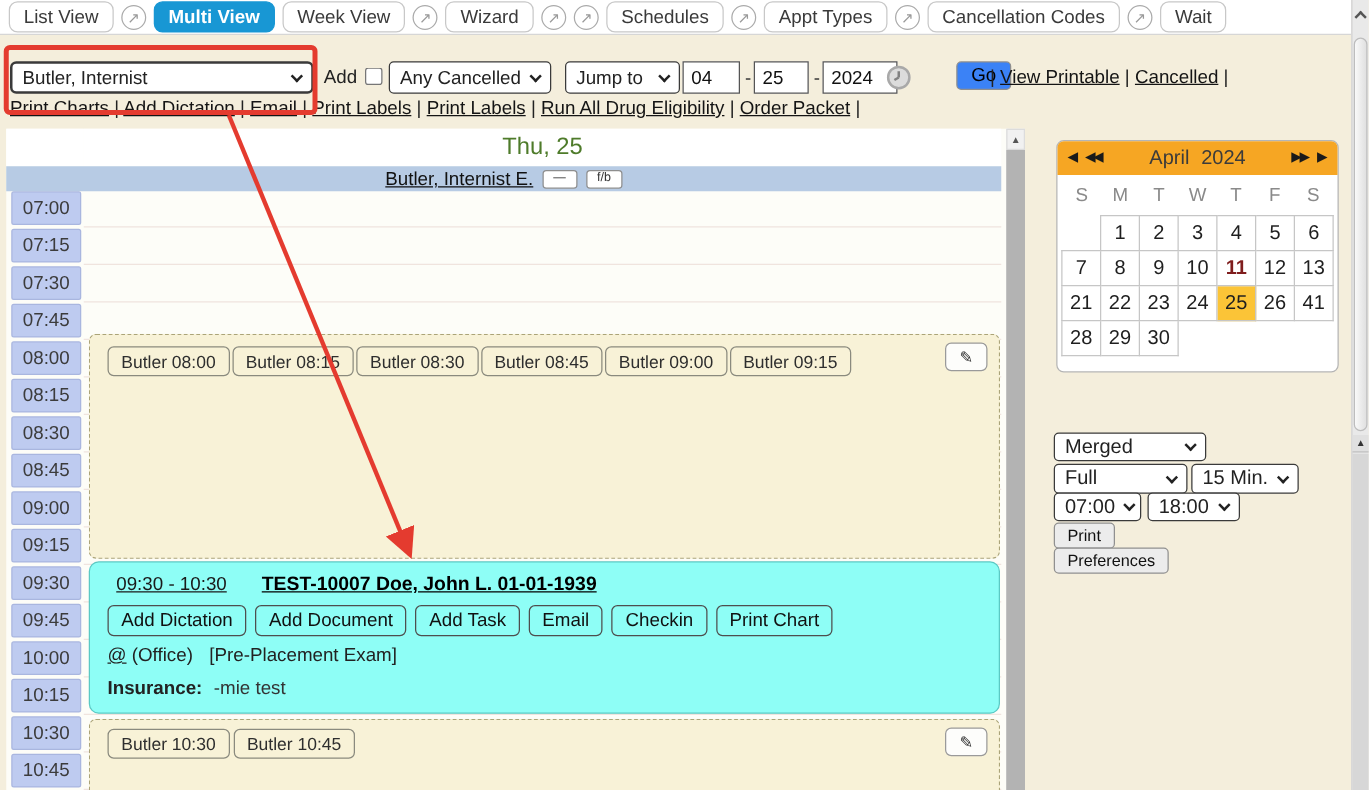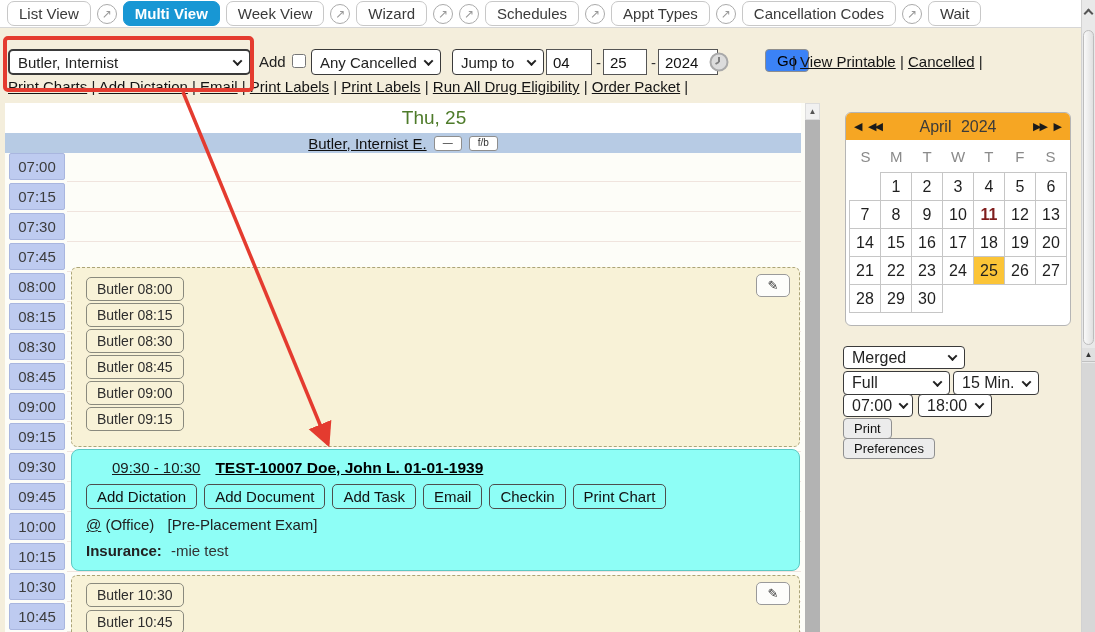--- a/index.html
+++ b/index.html
@@ -53,30 +53,30 @@
   .row { position:absolute; left:0; width:796px; height:30px; }
   .tcell { position:absolute; left:4px; top:1px; width:56px; height:27px; background:#BECBF0;
            border:1px solid #A9B6DF; border-radius:2px; color:#3c3c3c; font-size:15px;
            display:flex; align-items:center; justify-content:center; }
   .mline { position:absolute; left:62px; right:0; bottom:0; height:1px; background:#F0E4DE; }
 
   .blockA, .blockB { position:absolute; left:66px; width:729px; background:#F8F2D7;
                      border:1px dashed #ABA478; border-radius:6px; }
   .blockA { top:164px; height:180px; }
   .blockB { top:472px; height:62px; border-bottom:none; border-radius:6px 6px 0 0; }
-  .slotcol { position:absolute; left:14px; top:9px; display:flex; flex-direction:column; gap:2px; align-items:flex-start; }
+  .slotcol { position:absolute; left:14px; top:9px; display:flex; flex-direction:row; gap:2px; align-items:flex-start; }
   .slotbtn { background:#F8F2D7; border:1px solid #8A8A7E; border-radius:5px; font-size:14px;
              color:#2e2e2e; padding:2px 10px; height:24px; line-height:18px; cursor:pointer; white-space:nowrap; }
   .editbtn { position:absolute; right:9px; top:6px; width:34px; height:23px; background:#FDFDFB;
              border:1px solid #9A9A9A; border-radius:5px; font-size:13px; color:#333;
              display:flex; align-items:center; justify-content:center; cursor:pointer; }
 
   .cyan { position:absolute; left:66px; top:346px; width:729px; height:122px; background:#8EFEF6;
           border:1px solid #5BC9C4; border-radius:8px; font-size:15px; }
-  .apt-line1 { position:absolute; left:40px; top:9px; display:flex; gap:15px; align-items:baseline; }
+  .apt-line1 { position:absolute; left:21px; top:9px; display:flex; gap:28px; align-items:baseline; }
   .apt-time { color:#1a1a1a; text-decoration:underline; cursor:pointer; }
   .apt-patient { color:#000; font-weight:bold; text-decoration:underline; font-size:15.5px; cursor:pointer; }
   .apt-btns { position:absolute; left:14px; top:34px; display:flex; gap:7px; }
   .apt-btn { background:transparent; border:1px solid #4E4E4E; border-radius:5px; padding:2px 10px;
              font-size:15px; color:#111; cursor:pointer; white-space:nowrap; height:25px; line-height:19px; }
   .apt-loc { position:absolute; left:14px; top:66px; }
   .apt-loc .at { text-decoration:underline; cursor:pointer; }
   .apt-loc .exam { margin-left:9px; }
   .apt-ins { position:absolute; left:14px; top:92px; }
   .apt-ins b { font-weight:bold; }
@@ -363,36 +363,27 @@
       <tr>
         <td>7</td>
         <td>8</td>
         <td>9</td>
         <td>10</td>
         <td class="today">11</td>
         <td>12</td>
         <td>13</td>
       </tr>
       <tr>
-        <td>14</td>
-        <td>15</td>
-        <td>16</td>
-        <td>17</td>
-        <td>18</td>
-        <td>19</td>
-        <td>20</td>
-      </tr>
-      <tr>
         <td>21</td>
         <td>22</td>
         <td>23</td>
         <td>24</td>
         <td class="selday">25</td>
         <td>26</td>
-        <td>27</td>
+        <td>41</td>
       </tr>
       <tr>
         <td>28</td>
         <td>29</td>
         <td>30</td>
         <td class="blank"></td>
         <td class="blank"></td>
         <td class="blank"></td>
         <td class="blank"></td>
       </tr>

